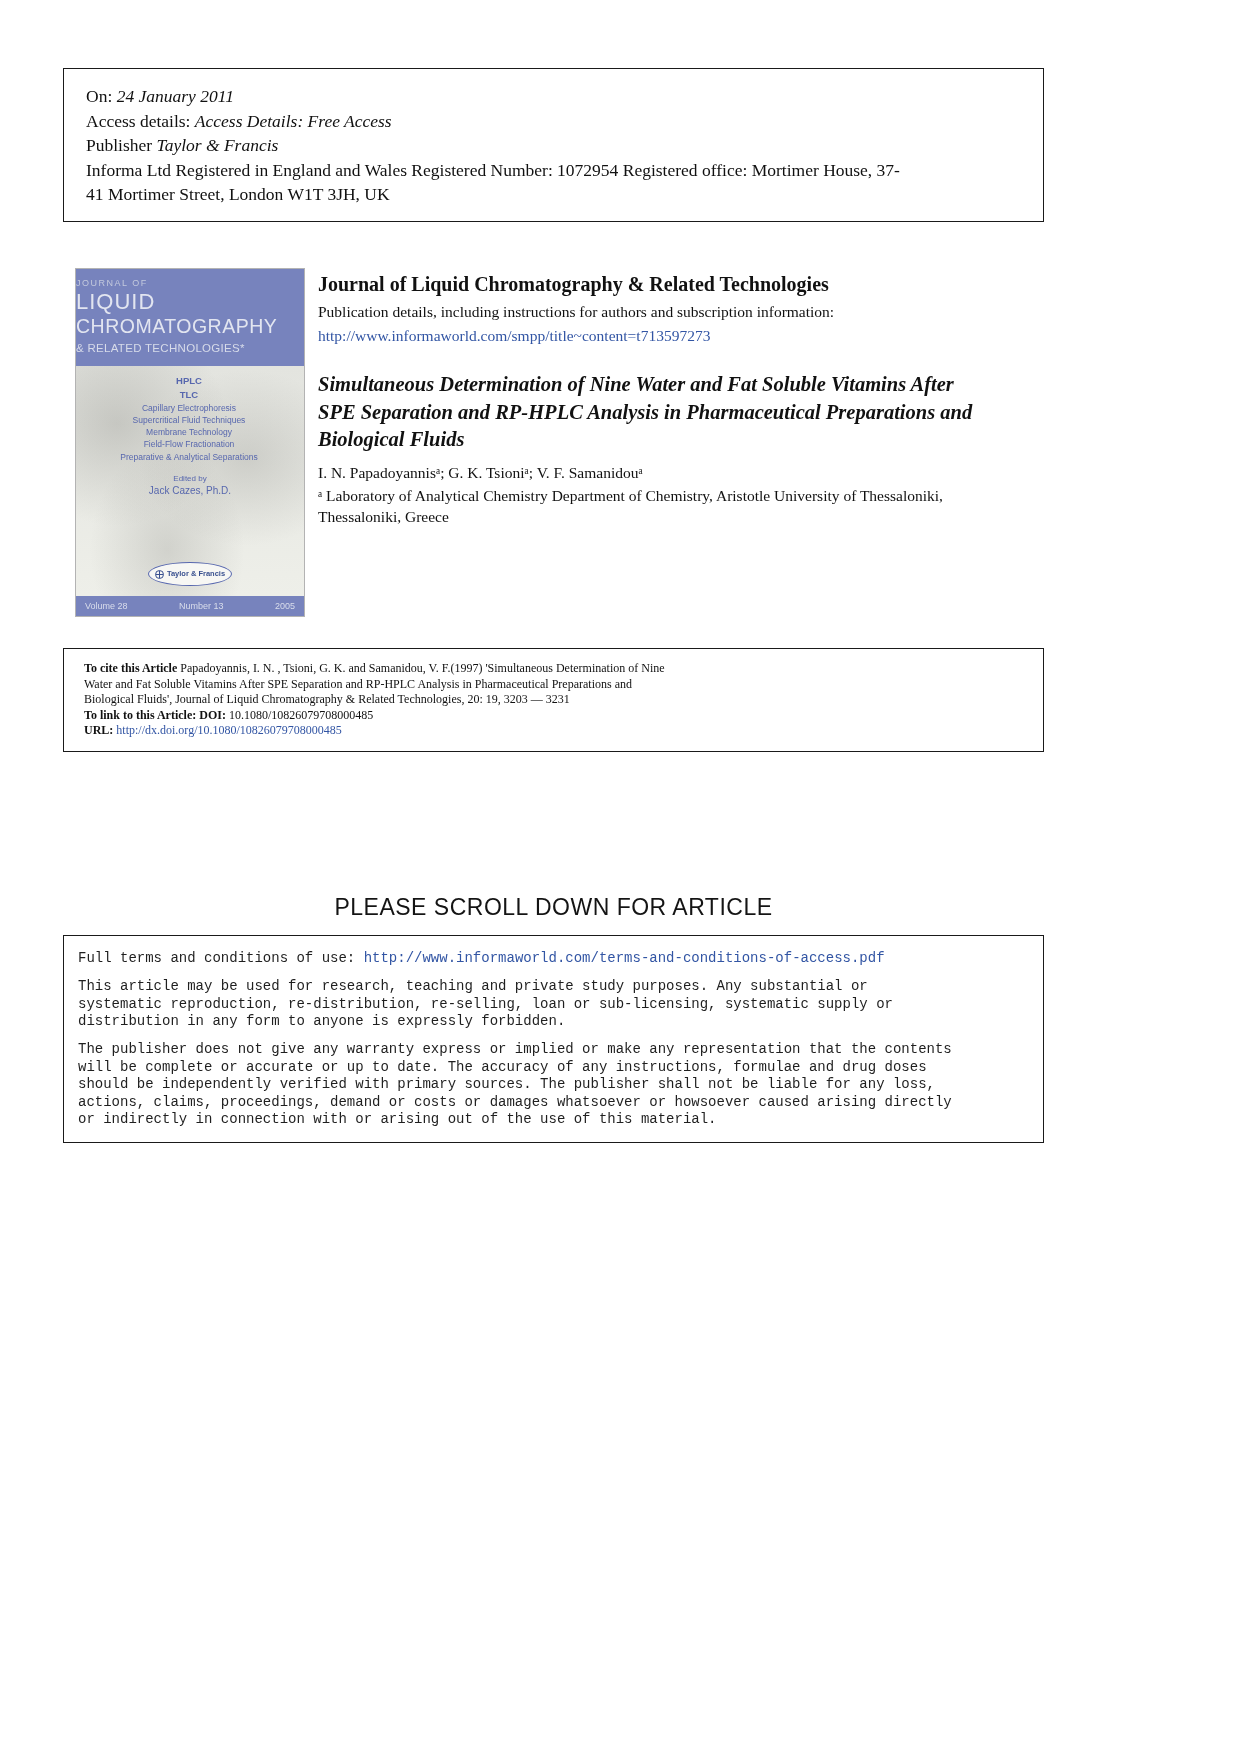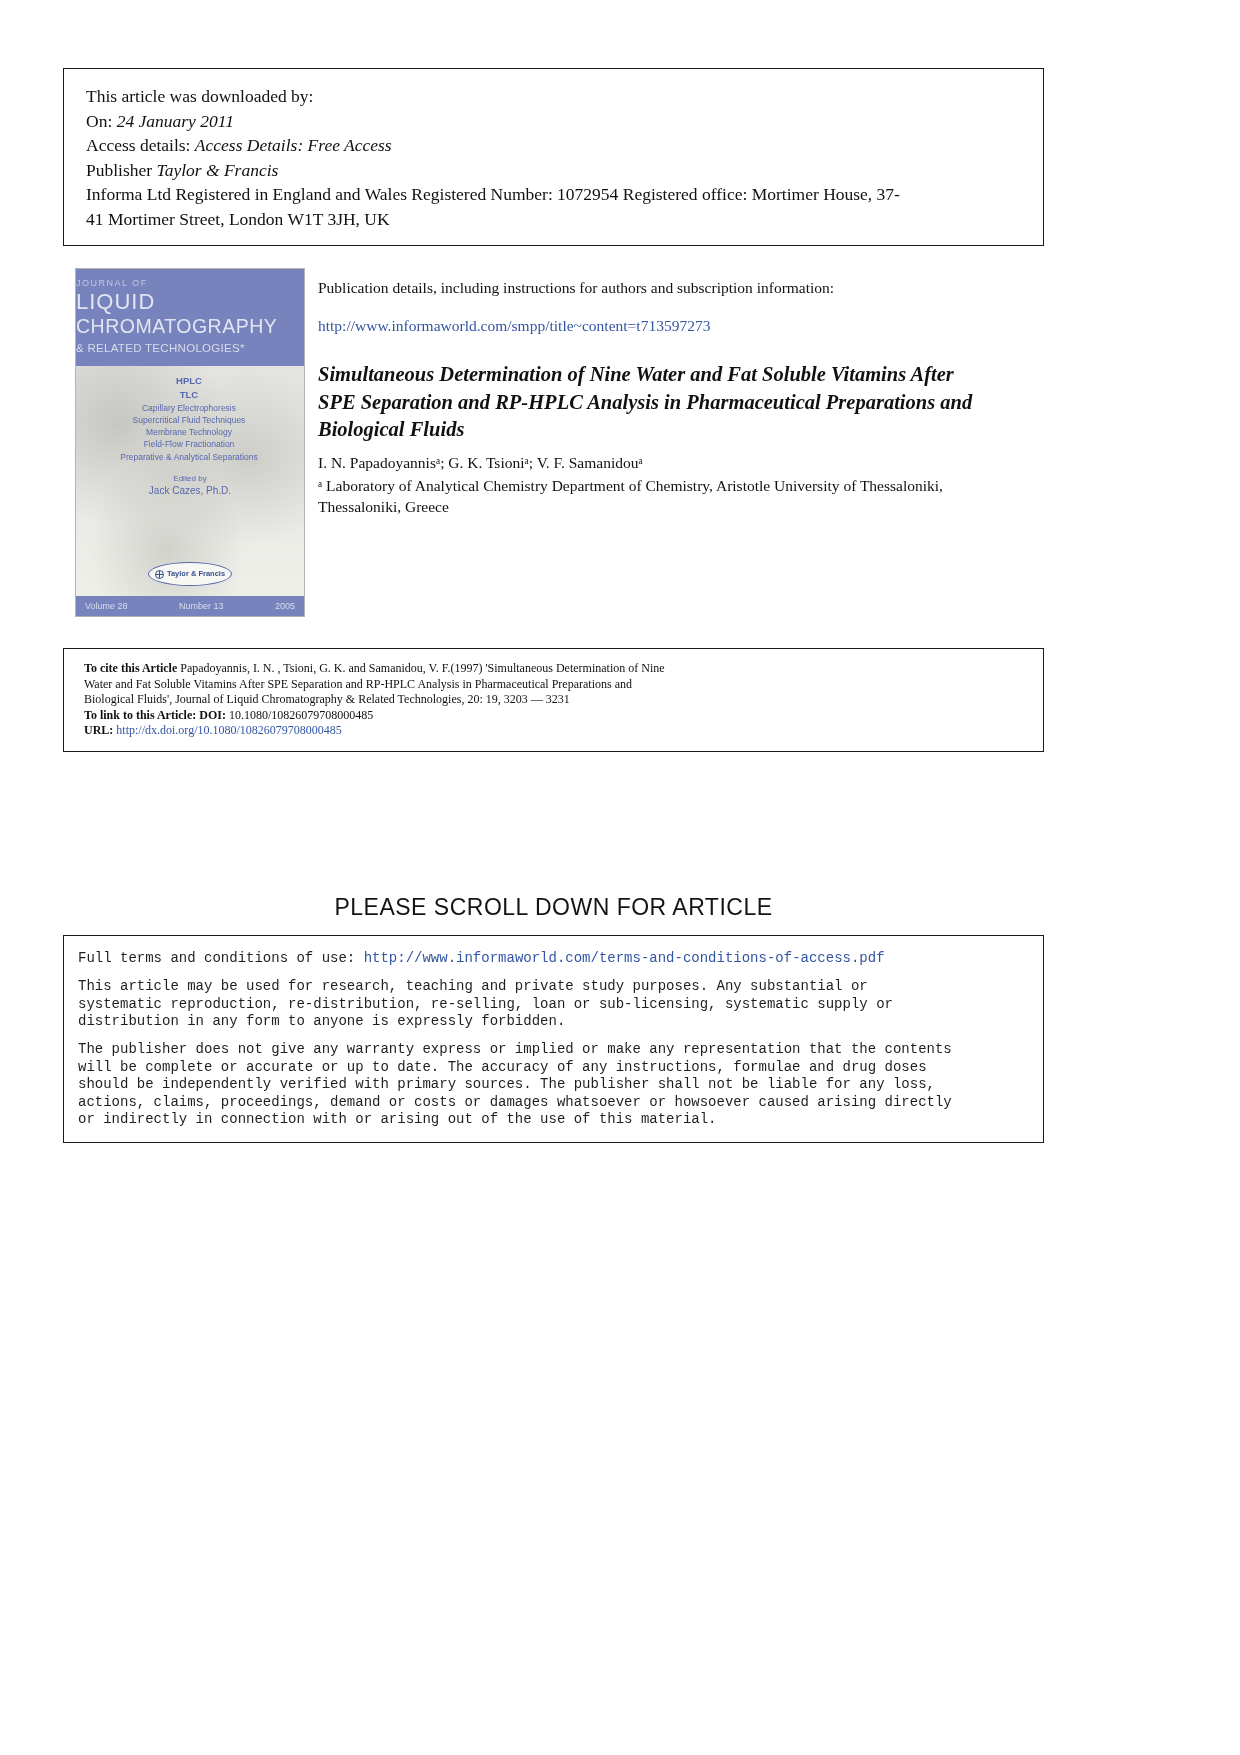--- a/index.html
+++ b/index.html
@@ -110,21 +110,21 @@
     align-items: center;
     justify-content: space-between;
     padding: 0 9px;
   }
 
   
   .journal-meta { margin-left: 13px; width: 726px; padding-top: 4px; }
   .journal-title { font-size: 20px; font-weight: bold; line-height: 1.2; }
   .pub-details { font-size: 15.5px; margin-top: 6px; line-height: 1.35; }
   a.link { color: #3255a4; text-decoration: none; }
-  .pub-url { display: inline-block; font-size: 15.5px; margin-top: 18px; }
+  .pub-url { display: inline-block; font-size: 15.5px; margin-top: 4px; }
   .article-title {
     font-size: 20.5px;
     font-weight: bold;
     line-height: 1.35;
     margin-top: 26px;
     white-space: pre-wrap;
     font-style: italic;
   }
   .authors { font-size: 15.5px; margin-top: 9px; line-height: 1.35; }
   .affiliation { font-size: 15.5px; margin-top: 2px; line-height: 1.35; white-space: pre-wrap; }
@@ -159,21 +159,20 @@
   .terms-box p { white-space: pre-wrap; margin-bottom: 11px; }
   .terms-box p:last-child { margin-bottom: 0; }
   .terms-box a.link { font-family: inherit; }
 </style>
 </head>
 <body>
 
 <div class="page">
 
   <div class="rule-box download-box">
-    <p><span>This article was downloaded by:</span></p>
     <p><span>On: </span><span class="ital">24 January 2011</span></p>
     <p><span>Access details: </span><span class="ital">Access Details: Free Access</span></p>
     <p><span>Publisher </span><span class="ital">Taylor &amp; Francis</span></p>
     <p>Informa Ltd Registered in England and Wales Registered Number: 1072954 Registered office: Mortimer House, 37-
 41 Mortimer Street, London W1T 3JH, UK</p>
   </div>
 
   <div class="journal-row">
 
     <div class="cover">
@@ -203,20 +202,21 @@
         </div>
       </div>
       <div class="cover-footer">
         <span>Volume 28</span>
         <span>Number 13</span>
         <span>2005</span>
       </div>
     </div>
 
     <div class="journal-meta">
+      <h1 class="journal-title">Journal of Liquid Chromatography &amp; Related Technologies</h1>
       <p class="pub-details">Publication details, including instructions for authors and subscription information:</p>
       <a class="link pub-url" href="#">http://www.informaworld.com/smpp/title~content=t713597273</a>
       <h2 class="article-title">Simultaneous Determination of Nine Water and Fat Soluble Vitamins After
 SPE Separation and RP-HPLC Analysis in Pharmaceutical Preparations and
 Biological Fluids</h2>
       <p class="authors">I. N. Papadoyannisᵃ; G. K. Tsioniᵃ; V. F. Samanidouᵃ</p>
       <p class="affiliation">ᵃ Laboratory of Analytical Chemistry Department of Chemistry, Aristotle University of Thessaloniki,
 Thessaloniki, Greece</p>
     </div>
 

